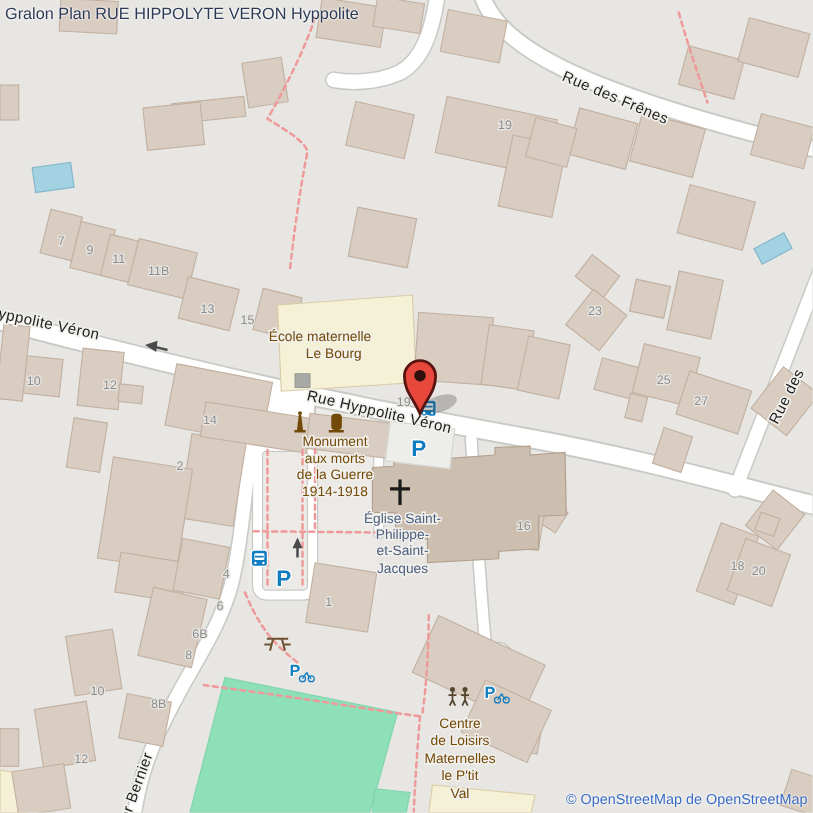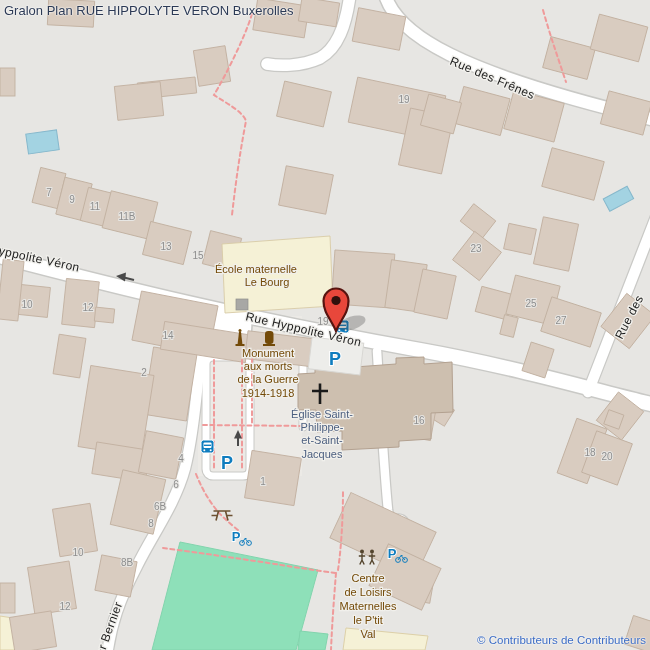--- a/index.html
+++ b/index.html
@@ -267,15 +267,15 @@
       <text class="hn" x="263" y="485">1</text>
     </g>
 
     <g>
       <ellipse cx="352" cy="323" rx="14" ry="6.5" transform="rotate(-18 352 323)" fill="rgba(70,70,70,0.30)"></ellipse>
       <path d="M336,331 C331,319 323.5,313 323.5,301 A12.5,12.5 0 1 1 348.5,301 C348.5,313 341,319 336,331 Z" fill="#e8473b" stroke="#571410" stroke-width="2.2"></path>
       <circle cx="336" cy="300.5" r="4.6" fill="#30100c"></circle>
     </g>
   </svg>
 
-  <div id="page-title">Gralon Plan RUE HIPPOLYTE VERON Buxerolles</div>
-  <div id="attribution">© Contributeurs de Contributeurs</div>
+  <div id="page-title">Gralon Plan RUE HIPPOLYTE VERON Hyppolite</div>
+  <div id="attribution">© OpenStreetMap de OpenStreetMap</div>
 </div>
 
 </body></html>

